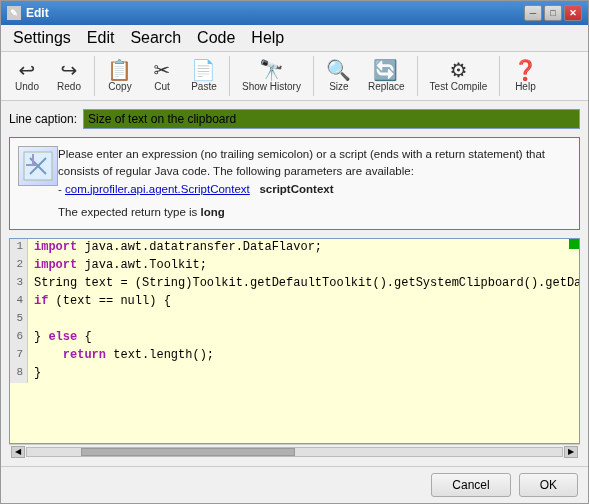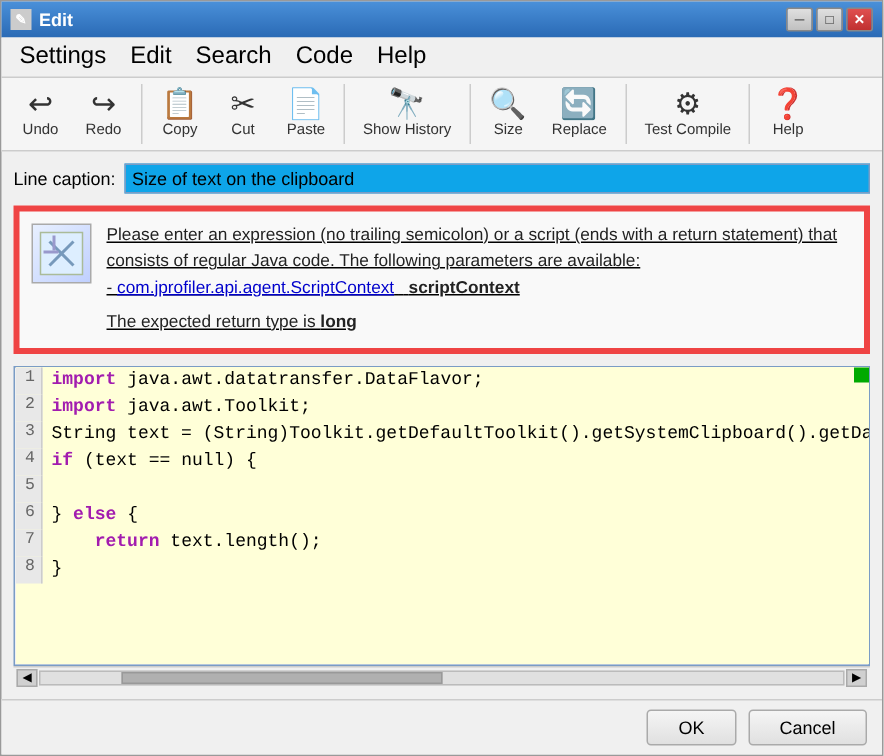--- a/index.html
+++ b/index.html
@@ -129,33 +129,32 @@
       font-size: 12px;
       margin-right: 6px;
       white-space: nowrap;
     }
     .line-caption-input {
       flex: 1;
       border: 1px solid #7a9cc5;
       padding: 2px 4px;
       font-size: 12px;
       outline: none;
-      background: #0ea5e9;
+      background: #4d7c0f;
     }
     .info-box {
-      border: 4px solid #ef4444;
+      border: 1px solid #ef4444;
       background: #f9f9f9;
       padding: 8px;
       margin-bottom: 8px;
       display: flex;
       align-items: flex-start;
-      gap: 10px;
+      gap: 0;
       font-size: 11.5px;
       line-height: 1.5;
-      text-decoration: underline;
     }
     .info-icon {
       width: 40px;
       height: 40px;
       flex-shrink: 0;
       border: 1px solid #aaa;
       background: linear-gradient(135deg, #e8f0ff, #c0d0ff);
       display: flex;
       align-items: center;
       justify-content: center;
@@ -415,16 +414,16 @@
     <div class="scrollbar-area">
       <div class="scroll-left-btn">◀</div>
       <div class="scroll-track">
         <div class="scroll-thumb"></div>
       </div>
       <div class="scroll-right-btn">▶</div>
     </div>
   </div>
 
   <div class="footer">
+    <button class="footer-btn">Cancel</button>
     <button class="footer-btn">OK</button>
-    <button class="footer-btn">Cancel</button>
   </div>
 </div>
 
 </body></html>

